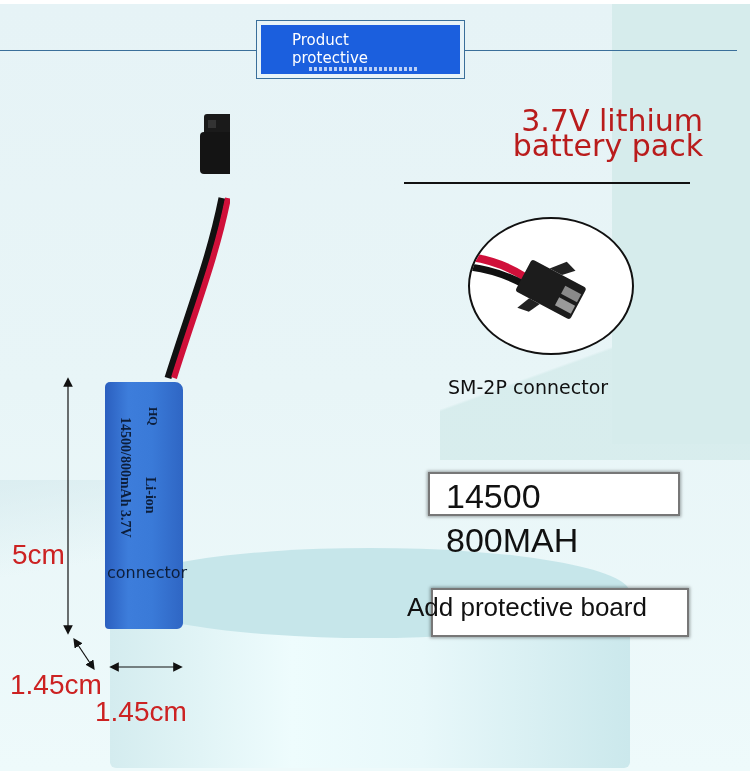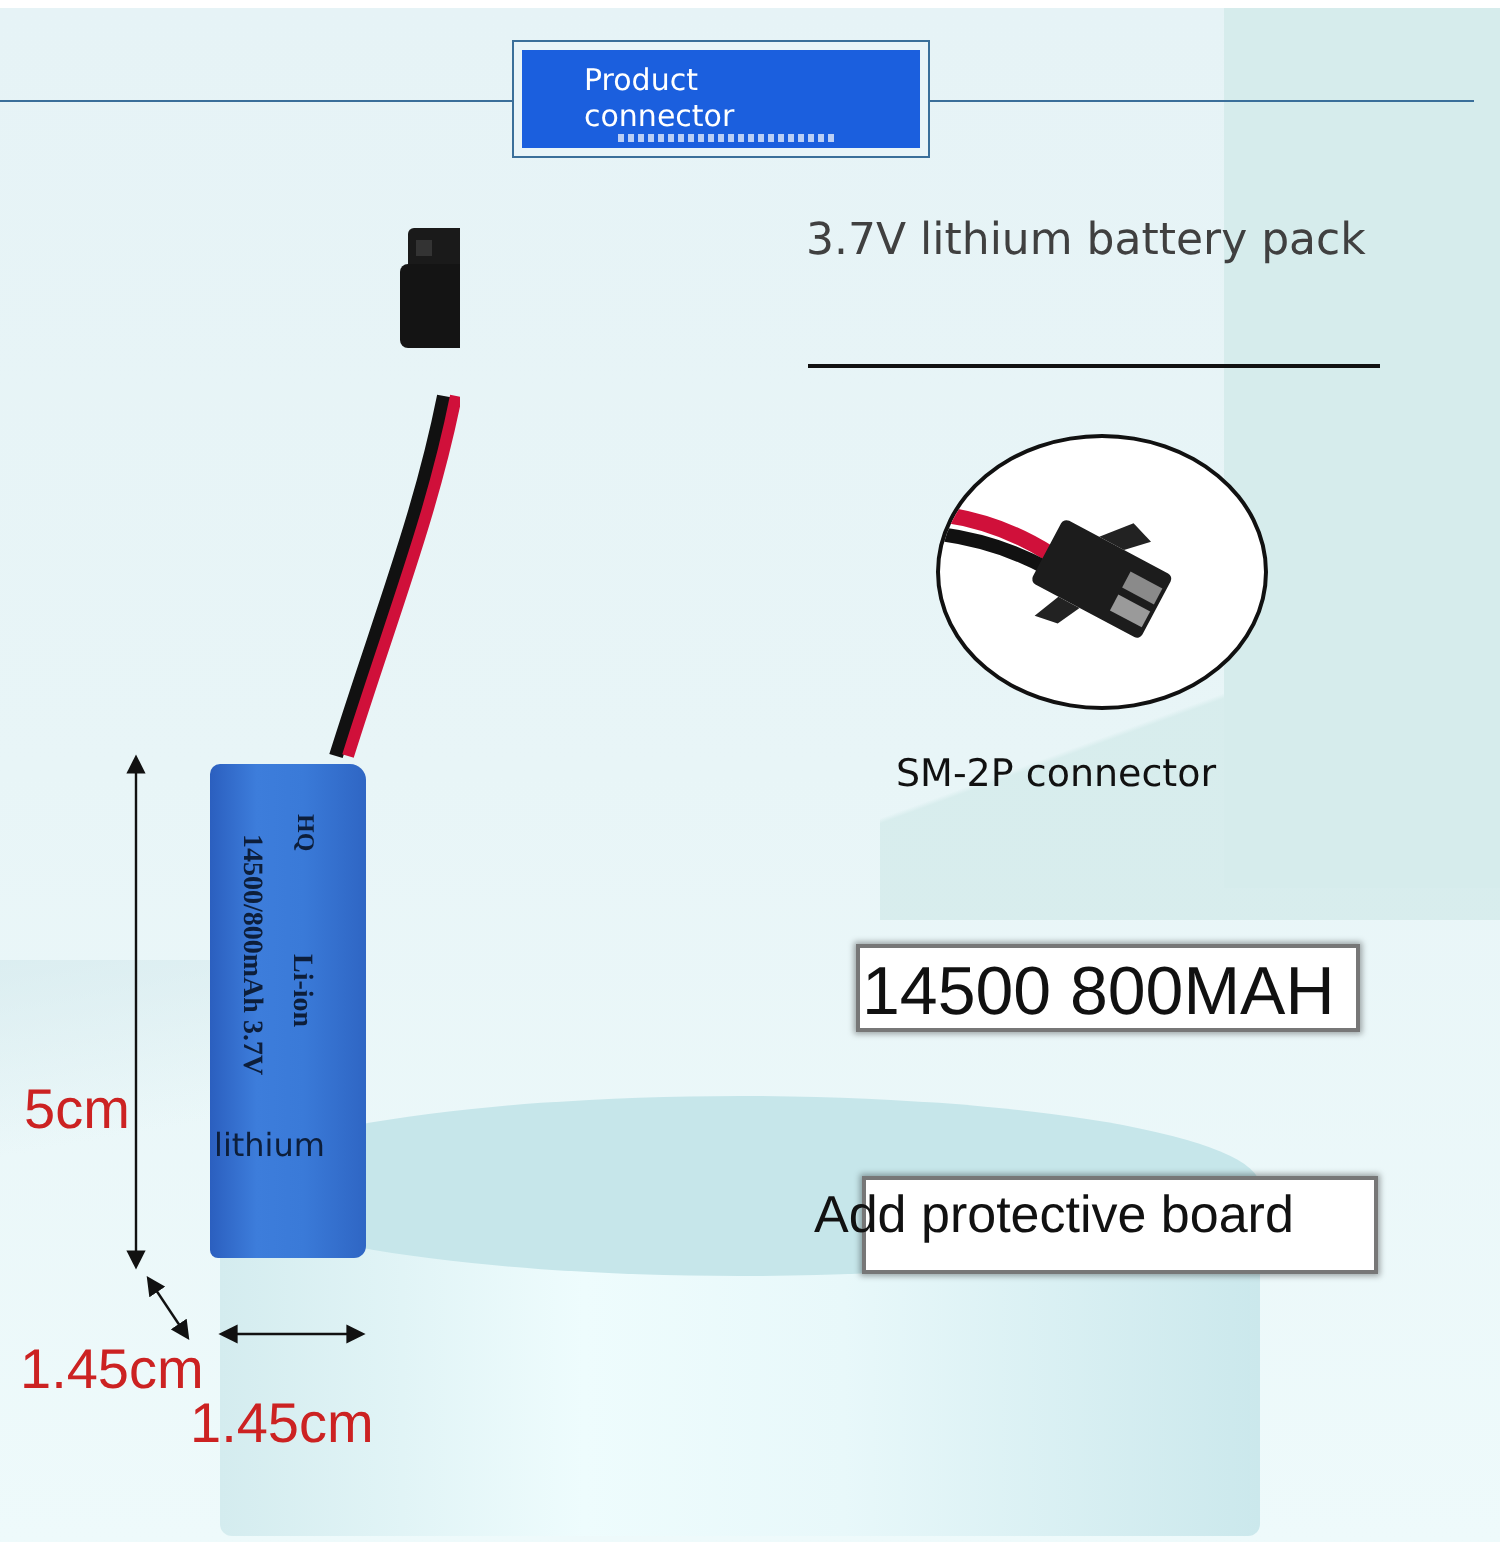--- a/index.html
+++ b/index.html
@@ -48,43 +48,43 @@
     }
     .header-text {
       position: absolute; left: 31px; top: 6px; color: #ffffff;
       font-size: 15px; line-height: 18px;
     }
     .header-sub {
       position: absolute; left: 48px; bottom: 3px; width: 110px; height: 4px;
       background: repeating-linear-gradient(90deg, rgba(255,255,255,0.7) 0 3px, transparent 3px 5px);
     }
     .title-text {
-      position: absolute; left: 403px; top: 108px; font-size: 22px; line-height: 25px;
-      color: #404040; width: 300px;
+      position: absolute; left: 403px; top: 108px; font-size: 30px; line-height: 25px;
+      color: #b91c1c; width: 300px; text-align: right;
     }
     .title-rule {
       position: absolute; left: 404px; top: 182px; width: 286px; height: 2px; background: #111;
     }
     .connector-circle {
       position: absolute; left: 468px; top: 217px; width: 162px; height: 134px;
       border-radius: 50%; background: #ffffff; border: 2px solid #111;
       overflow: hidden;
     }
     .connector-label {
       position: absolute; left: 448px; top: 352px; font-size: 19px; color: #111; margin-top: 24px;
     }
     .spec-box {
       position: absolute; background: #ffffff;
       border: 2px solid #777; box-shadow: 0 0 3px 1px rgba(0,0,0,0.35);
       color: #111;
     }
     .spec-capacity {
       left: 428px; top: 472px; width: 252px; height: 44px;
       font-size: 34px; line-height: 44px; font-family: "Liberation Sans", sans-serif;
-      padding-left: 1px; box-sizing: border-box;
+      padding-left: 16px; box-sizing: border-box;
     }
     .spec-board {
       left: 431px; top: 588px; width: 254px; height: 45px;
     }
     .spec-board-text {
       position: absolute; left: 407px; top: 592px; font-size: 26px; color: #111;
       font-family: "Liberation Sans", sans-serif;
     }
     .battery {
       position: absolute; left: 105px; top: 382px; width: 78px; height: 247px;
@@ -117,21 +117,21 @@
 <div class="bg-floor-left"></div>
 <div class="pedestal-body"></div>
 <div class="pedestal-top"></div>
 
 <div class="header-line" style="left:0;width:256px;"></div>
 <div class="header-line" style="left:463px;width:274px;"></div>
 <div class="header-box">
   <div class="header-inner">
     <div class="header-text">
       <div>Product</div>
-      <div>connector</div>
+      <div>protective</div>
     </div>
     <div class="header-sub"></div>
   </div>
 </div>
 
 <div class="title-text">3.7V lithium battery pack</div>
 <div class="title-rule"></div>
 
 <div class="connector-circle">
   <svg width="162" height="134" viewBox="0 0 162 134">
@@ -154,21 +154,21 @@
   <rect x="54" y="6" width="36" height="30" rx="3" fill="#1a1a1a"></rect>
   <rect x="50" y="24" width="42" height="42" rx="4" fill="#141414"></rect>
   <rect x="58" y="12" width="8" height="8" fill="#333"></rect>
 </svg>
 
 <div class="battery">
   <div class="battery-text bt-model">14500/800mAh 3.7V</div>
   <div class="battery-text bt-logo">HQ</div>
   <div class="battery-text bt-type" style="top:95px">Li-ion</div>
 </div>
-<div class="battery-district">lithium</div>
+<div class="battery-district">connector</div>
 
 <svg style="position:absolute;left:0;top:370px;" width="200" height="320" viewBox="0 0 200 320">
   <defs>
     <marker id="ah" markerWidth="8" markerHeight="8" refX="4" refY="4" orient="auto-start-reverse">
       <path d="M0 0 L8 4 L0 8 Z" fill="#111"></path>
     </marker>
   </defs>
   <line x1="68" y1="12" x2="68" y2="260" stroke="#111" stroke-width="1.2" marker-start="url(#ah)" marker-end="url(#ah)"></line>
   <line x1="76" y1="272" x2="92" y2="296" stroke="#111" stroke-width="1.2" marker-start="url(#ah)" marker-end="url(#ah)"></line>
   <line x1="114" y1="297" x2="178" y2="297" stroke="#111" stroke-width="1.2" marker-start="url(#ah)" marker-end="url(#ah)"></line>

